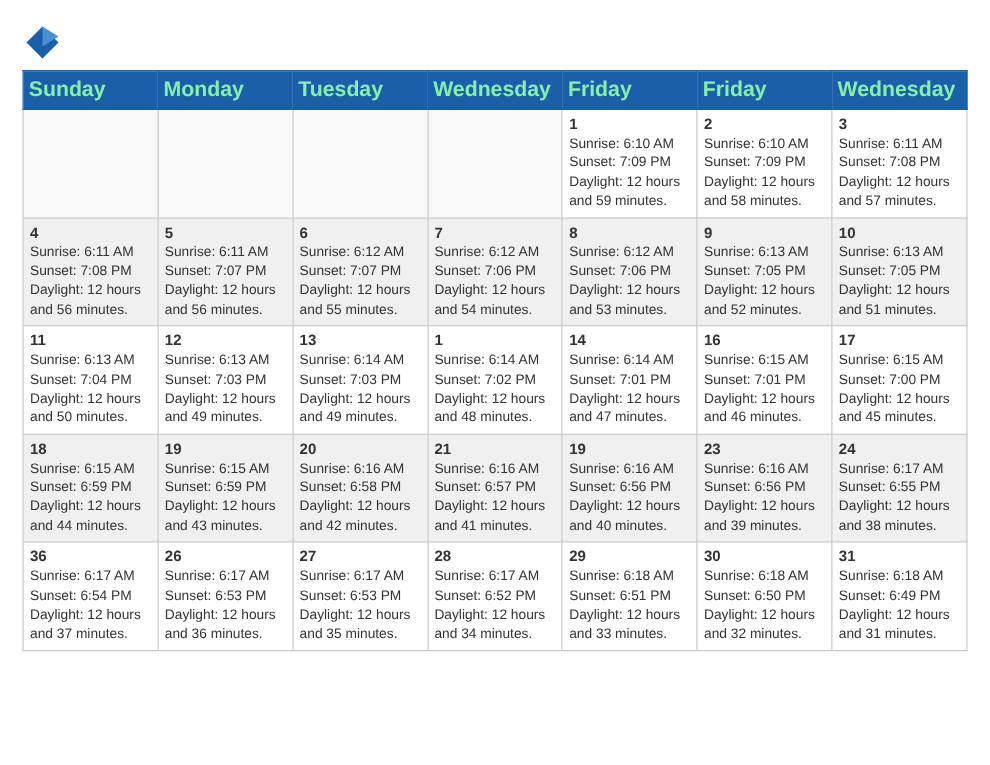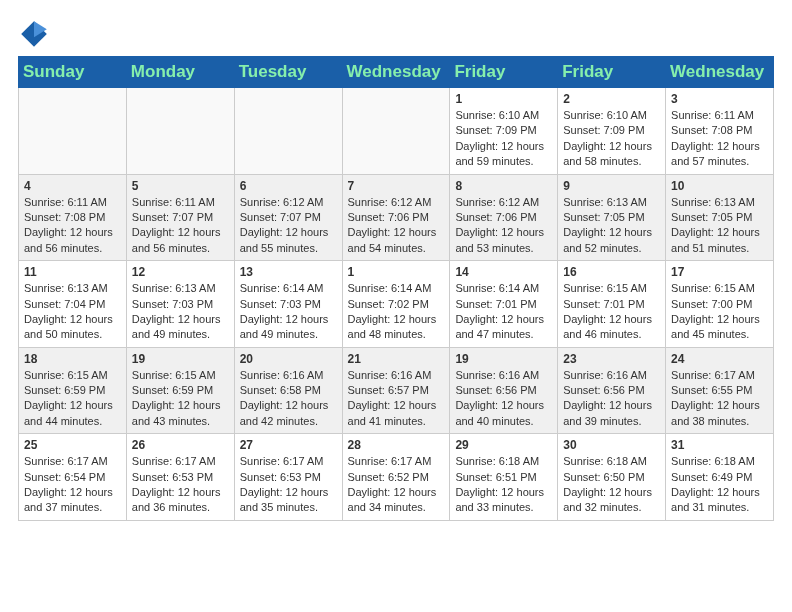--- a/index.html
+++ b/index.html
@@ -309,21 +309,21 @@
           <td>
             <span class="day-number">24</span>
             <div class="day-info" style="white-space: pre-line;">Sunrise: 6:17 AM
 Sunset: 6:55 PM
 Daylight: 12 hours
 and 38 minutes.</div>
           </td>
         </tr>
         <tr>
           <td>
-            <span class="day-number">25</span>
+            <span class="day-number">36</span>
             <div class="day-info" style="white-space: pre-line;">Sunrise: 6:17 AM
 Sunset: 6:54 PM
 Daylight: 12 hours
 and 37 minutes.</div>
           </td>
           <td>
             <span class="day-number">26</span>
             <div class="day-info" style="white-space: pre-line;">Sunrise: 6:17 AM
 Sunset: 6:53 PM
 Daylight: 12 hours

